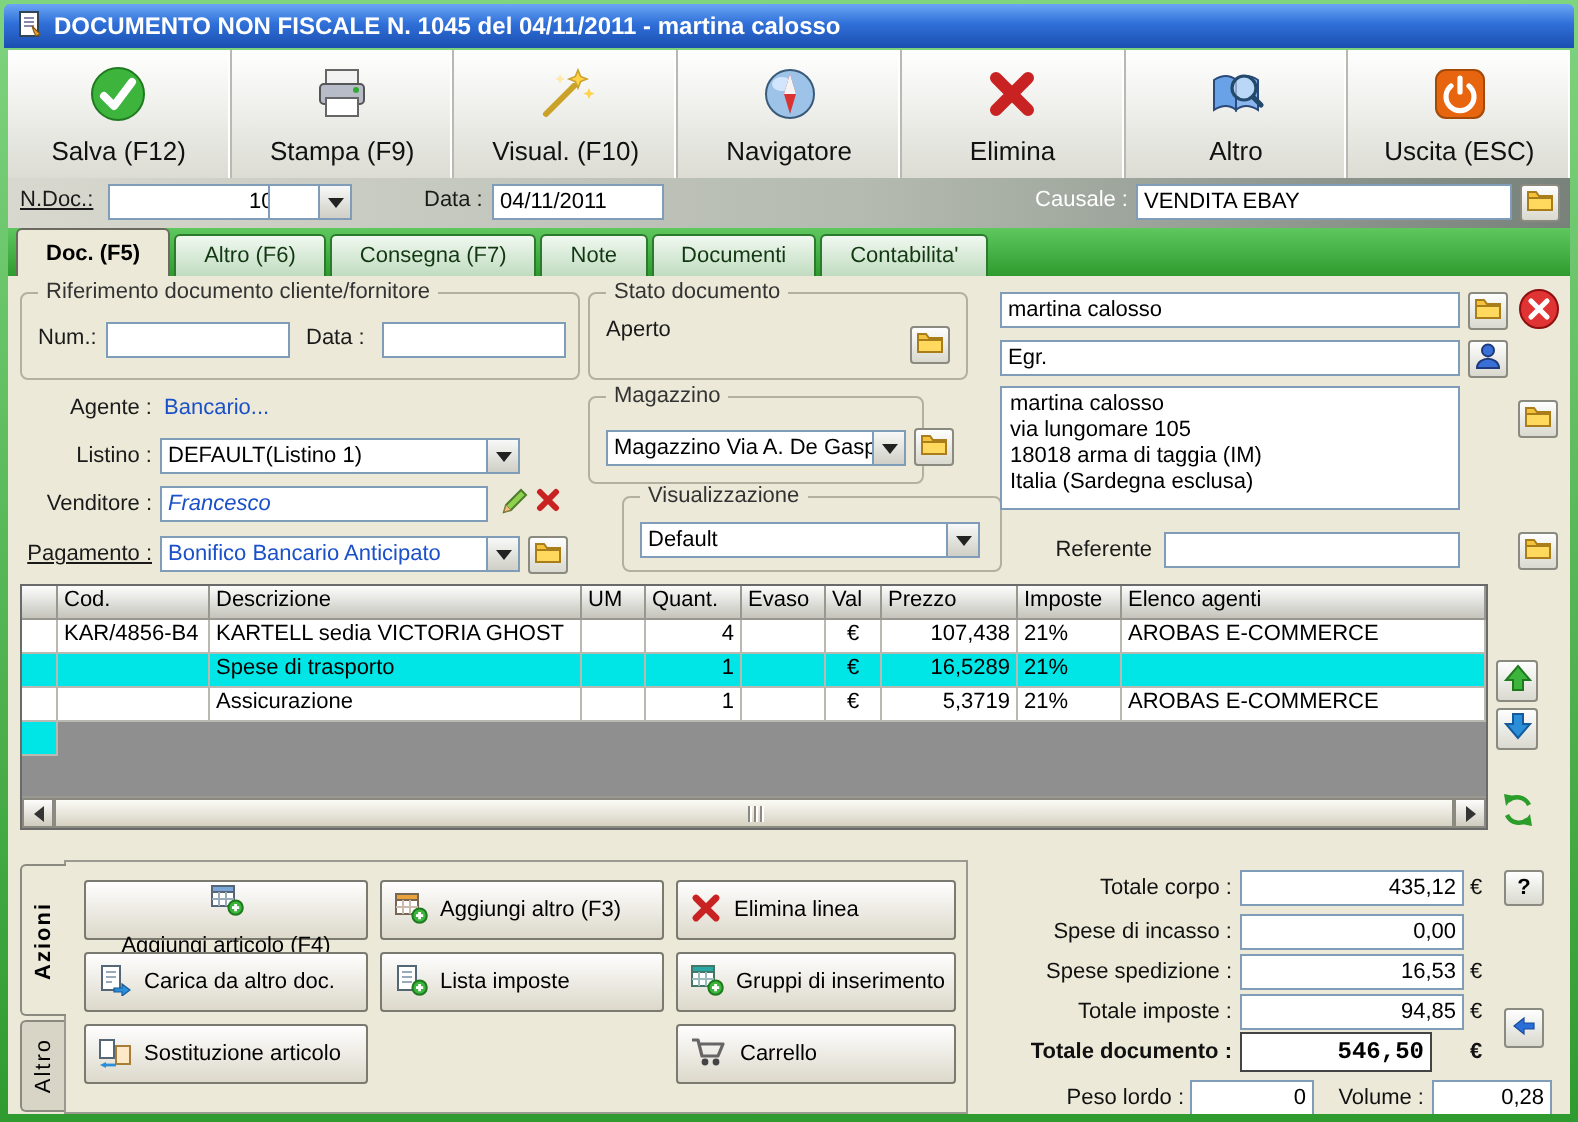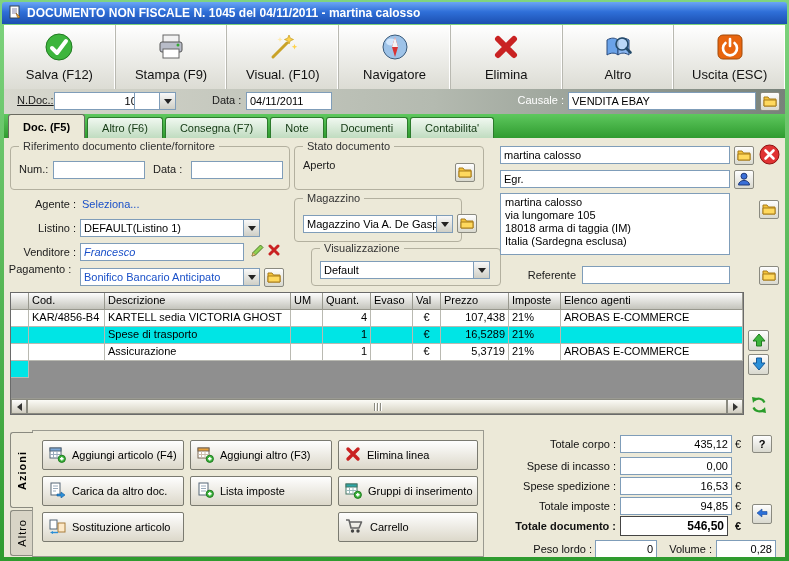--- a/index.html
+++ b/index.html
@@ -152,21 +152,21 @@
         <span><svg width="30" height="30" viewBox="0 0 30 30">
               <rect x="3" y="3" width="24" height="24" rx="5" fill="#e8650f" stroke="#a34a08"></rect>
               <path d="M10.5 11a7 7 0 1 0 9 0" fill="none" stroke="#fff" stroke-width="2.6" stroke-linecap="round"></path>
               <path d="M15 7v7" stroke="#fff" stroke-width="2.6" stroke-linecap="round"></path>
             </svg></span>
         <span class="tlabel">Uscita (ESC)</span>
       </div>
     </div>
 
     <div class="hdr">
-      <span class="lbl" style="left:13px;text-decoration:underline;">N.Doc.:</span>
+      <span class="lbl" style="left:6px;text-decoration:underline;">N.Doc.:</span>
       <input class="inp" style="left: 50px; top: 3px; width: 99px; text-align: right;" value="1045">
       <div class="combo" style="left:130px;top:3px;width:42px;">
         <span class="cval"></span>
         <span class="dd">
             <span class="car-down"></span>
           </span>
       </div>
       <span class="lbl" style="left:208px;">Data :</span>
       <input class="inp" style="left: 242px; top: 3px; width: 86px;" value="04/11/2011">
       <span class="lblw" style="left:508px;width:52px;text-align:right;">Causale :</span>
@@ -204,41 +204,41 @@
 
       <div class="gbox" style="left:6px;top:8px;width:280px;height:44px;">
         <span class="gleg">Riferimento documento cliente/fornitore</span>
         <span class="lbl" style="left:8px;top:16px;">Num.:</span>
         <input class="inp" style="left: 42px; top: 14px; width: 92px;" value="">
         <span class="lbl" style="left:142px;top:16px;">Data :</span>
         <input class="inp" style="left: 180px; top: 14px; width: 92px;" value="">
       </div>
 
       <span class="lbl abs" style="left:10px;top:60px;width:62px;text-align:right;">Agente :</span>
-      <span class="link abs" style="left:78px;top:60px;">Seleziona...</span>
+      <span class="link abs" style="left:78px;top:60px;">Bancario...</span>
 
       <span class="lbl abs" style="left:10px;top:84px;width:62px;text-align:right;">Listino :</span>
       <div class="combo" style="left:76px;top:81px;width:180px;">
         <span class="cval">DEFAULT(Listino 1)</span>
         <span class="dd">
             <span class="car-down"></span>
           </span>
       </div>
 
       <span class="lbl abs" style="left:4px;top:108px;width:68px;text-align:right;">Venditore :</span>
       <input class="inp blueval" style="left: 76px; top: 105px; width: 164px;" value="Francesco">
       <span class="abs" style="left:246px;top:105px;cursor:pointer;"><svg width="15" height="15" viewBox="0 0 15 15">
             <path d="M2 13l1-3.5L10.5 2l2.5 2.5L5.5 12z" fill="#8fd14f" stroke="#4e7d2a"></path>
             <path d="M2 13l3.5-1-2.5-2.5z" fill="#f0c080" stroke="#9a7a40" stroke-width="0.5"></path>
           </svg></span>
       <span class="abs" style="left:264px;top:106px;cursor:pointer;"><svg width="12" height="12" viewBox="0 0 12 12">
             <path d="M2 2l8 8M10 2l-8 8" stroke="#c92222" stroke-width="3" stroke-linecap="round"></path>
           </svg></span>
 
-      <span class="lbl abs" style="left:0px;top:125px;width:72px;text-align:center;">Pagamento :</span>
+      <span class="lbl abs" style="left:0px;top:133px;width:72px;text-align:right;text-decoration:underline;">Pagamento :</span>
       <div class="combo" style="left:76px;top:130px;width:180px;">
         <span class="cval" style="color:#1a50c8;">Bonifico Bancario Anticipato</span>
         <span class="dd">
             <span class="car-down"></span>
           </span>
       </div>
       <span class="sbtn" style="left:260px;top:130px;">
         <span><svg width="14" height="12" viewBox="0 0 14 12">
               <path d="M1 2h4l1.5 2H13v7H1z" fill="#f5c33b" stroke="#a87d1a"></path>
               <path d="M1 5h12v6H1z" fill="#ffd95e" stroke="#a87d1a"></path>
@@ -427,21 +427,21 @@
       </span>
 
       <div class="vtab active" style="top:294px;height:76px;">
           <span>Azioni</span>
         </div>
       <div class="vtab" style="top:372px;height:46px;">
           <span>Altro</span>
         </div>
       <div class="apanel"></div>
 
-      <div class="abtn" style="left:38px;top:302px;width:142px;">
+      <div class="abtn" style="left:38px;top:302px;width:142px;flex-direction:column;">
         <span><svg width="17" height="17" viewBox="0 0 17 17">
               <rect x="1" y="2" width="11" height="10" fill="#fff" stroke="#567"></rect>
               <rect x="1" y="2" width="11" height="3" fill="#7aa7d8" stroke="#567"></rect>
               <path d="M1 8.5h11M4.5 5v7M8 5v7" stroke="#9ab" stroke-width="1"></path>
               <circle cx="12.8" cy="12.8" r="3.6" fill="#3db53d" stroke="#1f7a1f"></circle>
               <path d="M12.8 11v3.6M11 12.8h3.6" stroke="#fff" stroke-width="1.4"></path>
             </svg></span>
         <span>Aggiungi articolo (F4)</span>
       </div>
       <div class="abtn" style="left:186px;top:302px;width:142px;text-align:right;">
@@ -519,21 +519,21 @@
 
       <span class="tlab" style="left:462px;top:342px;width:150px;">Spese spedizione :</span>
       <input class="inp" style="left: 616px; top: 339px; width: 112px; text-align: right;" value="16,53">
       <span class="eur" style="left:731px;top:342px;">€</span>
 
       <span class="tlab" style="left:462px;top:362px;width:150px;">Totale imposte :</span>
       <input class="inp" style="left: 616px; top: 359px; width: 112px; text-align: right;" value="94,85">
       <span class="eur" style="left:731px;top:362px;">€</span>
 
       <span class="tlab" style="left:462px;top:382px;width:150px;font-weight:bold;">Totale documento :</span>
-      <input class="inp bigin" style="left: 616px; top: 378px; width: 108px; height: 20px; text-align: right;" value="546,50">
+      <input class="inp bigin" style="left: 616px; top: 378px; width: 96px; height: 20px; text-align: right; font-family: Liberation Mono, monospace;" value="546,50">
       <span class="eur" style="left:731px;top:382px;font-weight:bold;">€</span>
       <span class="sbtn" style="left:748px;top:366px;height:20px;">
         <span><svg width="12" height="12" viewBox="0 0 12 12">
               <path d="M1 6l5-4v2.5h5v3H6V10z" fill="#2a6fd8" stroke="#1a4a9a" stroke-width="0.6"></path>
             </svg></span>
       </span>
 
       <span class="tlab" style="left:470px;top:405px;width:118px;">Peso lordo :</span>
       <input class="inp" style="left: 591px; top: 402px; width: 62px; text-align: right;" value="0">
       <span class="tlab" style="left:656px;top:405px;width:52px;">Volume :</span>

